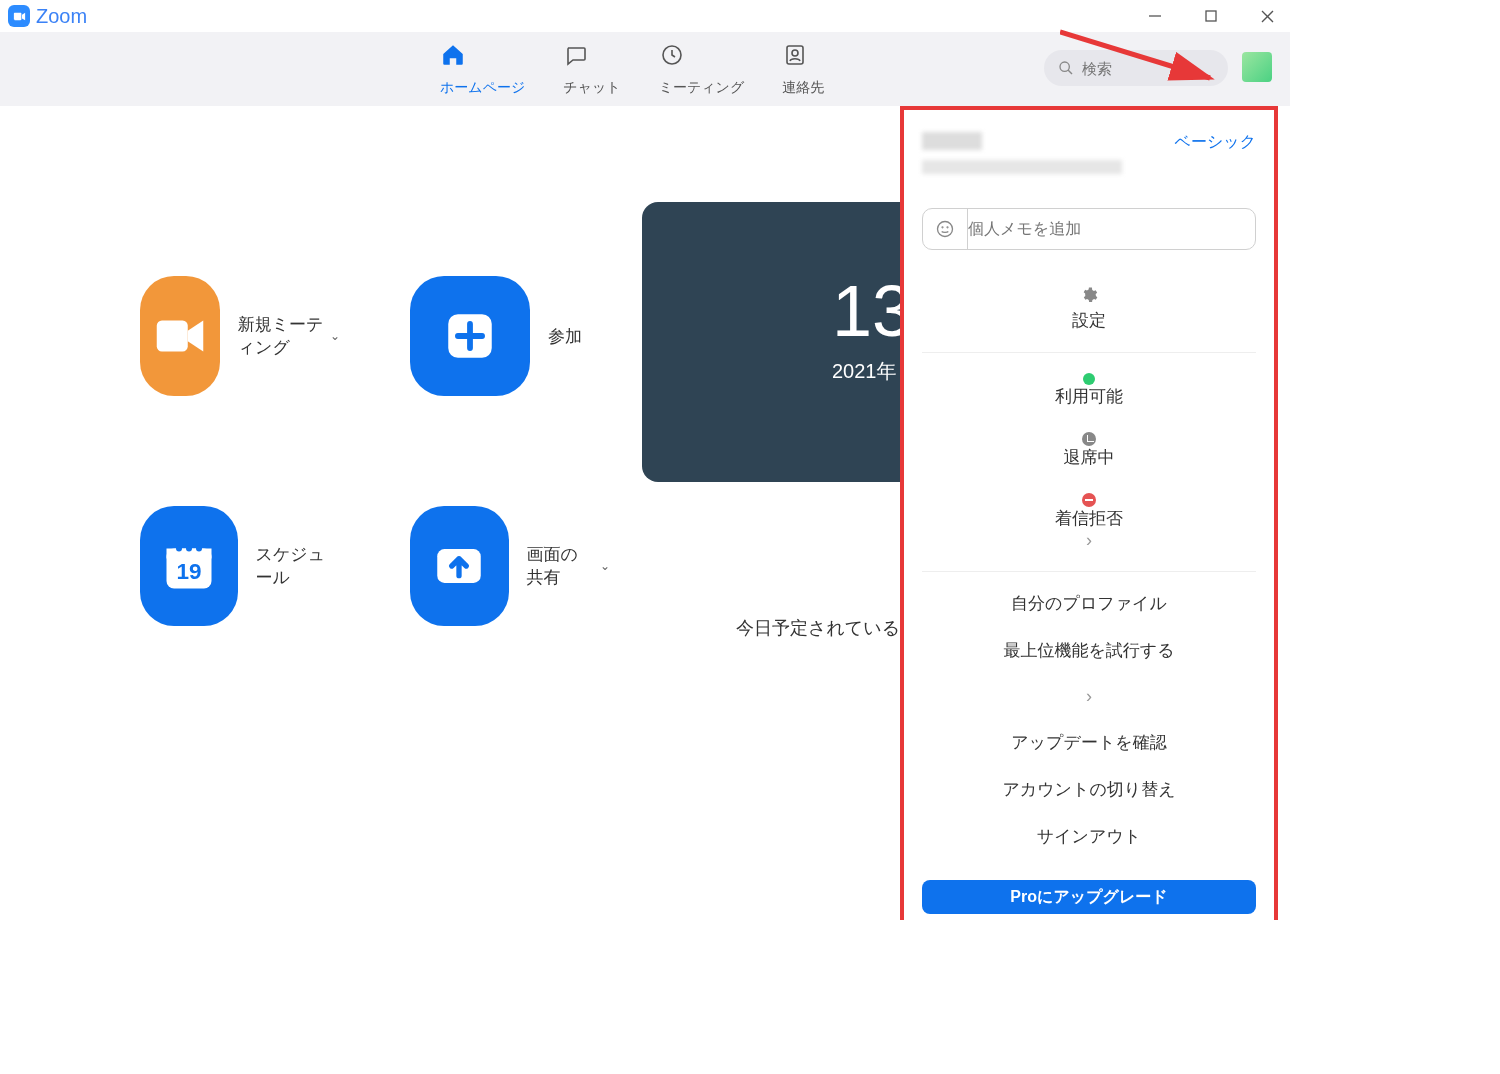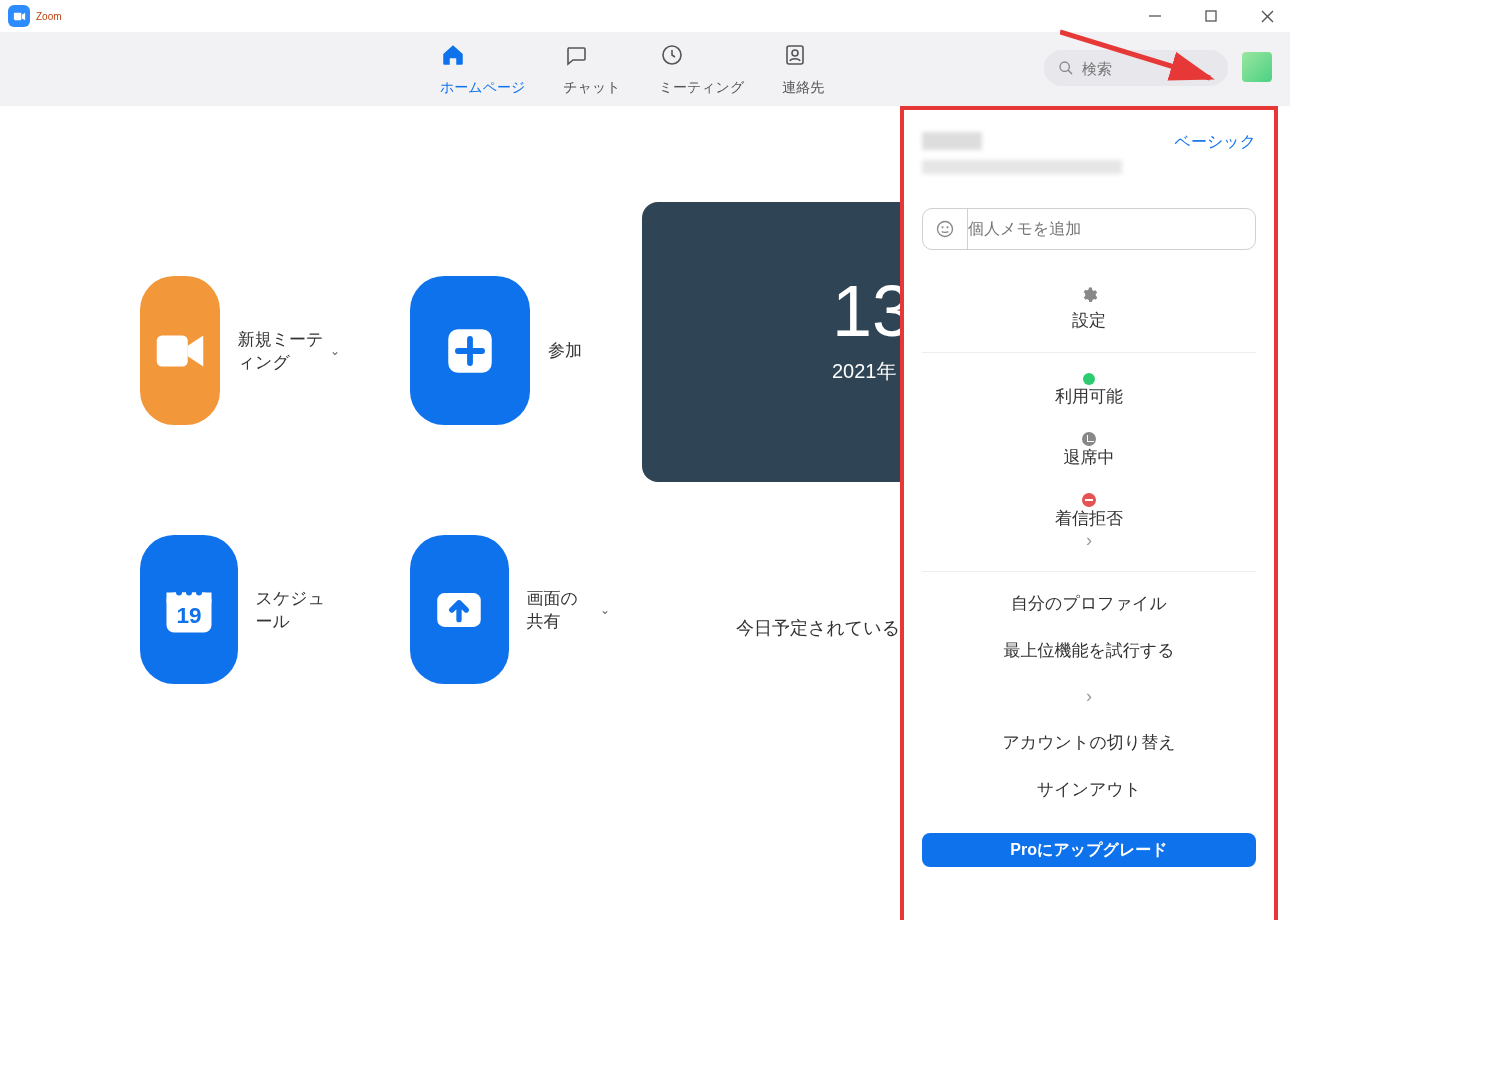--- a/index.html
+++ b/index.html
@@ -2,21 +2,21 @@
 <html><head>
 <meta charset="utf-8">
 <style>
   * { box-sizing: border-box; margin: 0; padding: 0; font-family: "Segoe UI", "Hiragino Sans", Meiryo, sans-serif; }
   body { background:#fff; width:1290px; height:920px; position:relative; overflow:hidden; }
 
   
   .titlebar { height:32px; display:flex; align-items:center; padding:0 8px; }
   .titlebar .logo { width:22px; height:22px; background:#2d8cff; border-radius:6px; display:flex; align-items:center; justify-content:center; margin-right:6px; }
   .titlebar .logo svg { width:15px; height:15px; }
-  .titlebar .app-name { font-size:10px; color:#c2410c; }
+  .titlebar .app-name { font-size:20px; color:#3b82f6; }
   .win-controls { margin-left:auto; display:flex; gap:26px; align-items:center; }
   .win-btn { width:30px; height:30px; display:flex; align-items:center; justify-content:center; color:#555; font-size:15px; }
 
   
   .toolbar { height:74px; background:#f2f2f5; display:flex; align-items:center; position:relative; }
   .tabs { display:flex; gap:38px; margin-left:440px; }
   .tab { display:flex; flex-direction:column; gap:11px; color:#555; font-size:14px; }
   .tab.active { color:#0e72ed; }
   .tab-icon { width:26px; height:26px; display:flex; align-items:center; justify-content:center; }
   .tab.active .tab-icon svg { fill:#0e72ed; }
@@ -26,21 +26,21 @@
   .search-input { border:none; background:transparent; outline:none; font-size:15px; color:#666; width:120px; }
   .avatar-btn { position:absolute; right:18px; top:20px; width:30px; height:30px; background:linear-gradient(135deg,#9be6a0 0%, #4bd183 100%); border-radius:4px; }
   .red-arrow { position:absolute; right:50px; top:-6px; pointer-events:none; }
 
   
   .main { position:relative; height:calc(100% - 106px); }
 
   
   .actions { position:absolute; left:140px; top:170px; display:grid; grid-template-columns:200px 200px; grid-gap:110px 70px; }
   .action { display:flex; flex-direction:row; align-items:center; gap:18px; }
-  .tile { width:120px; height:149px; border-radius:34px; display:flex; align-items:center; justify-content:center; }
+  .tile { width:120px; height:120px; border-radius:34px; display:flex; align-items:center; justify-content:center; }
   .tile.orange { background:#f2973a; }
   .tile.blue   { background:#0e72ed; }
   .tile svg { fill:#fff; }
   .action-label { font-size:17px; color:#333; display:flex; align-items:center; gap:6px; }
   .chev { font-size:12px; color:#666; }
 
   
   .clock-card { position:absolute; left:642px; top:96px; width:480px; height:280px; background:#2f4454; border-radius:16px; color:#fff; overflow:hidden; }
   .clock-time { font-size:72px; font-weight:300; margin:68px 0 6px 190px; }
   .clock-date { font-size:20px; margin-left:190px; }
@@ -281,20 +281,23 @@
       <div class="menu-item">
         <span class="mi-text">自分のプロファイル</span>
       </div>
       <div class="menu-item">
         <span class="mi-text">最上位機能を試行する</span>
       </div>
       <div class="menu-item">
         <span class="chev-r">›</span>
       </div>
       <div class="menu-item">
+        <span class="mi-text">アップデートを確認</span>
+      </div>
+      <div class="menu-item">
         <span class="mi-text">アカウントの切り替え</span>
       </div>
       <div class="menu-item">
         <span class="mi-text">サインアウト</span>
       </div>
 
       <button class="upgrade-btn">Proにアップグレード</button>
     </div>
   </div>
 

